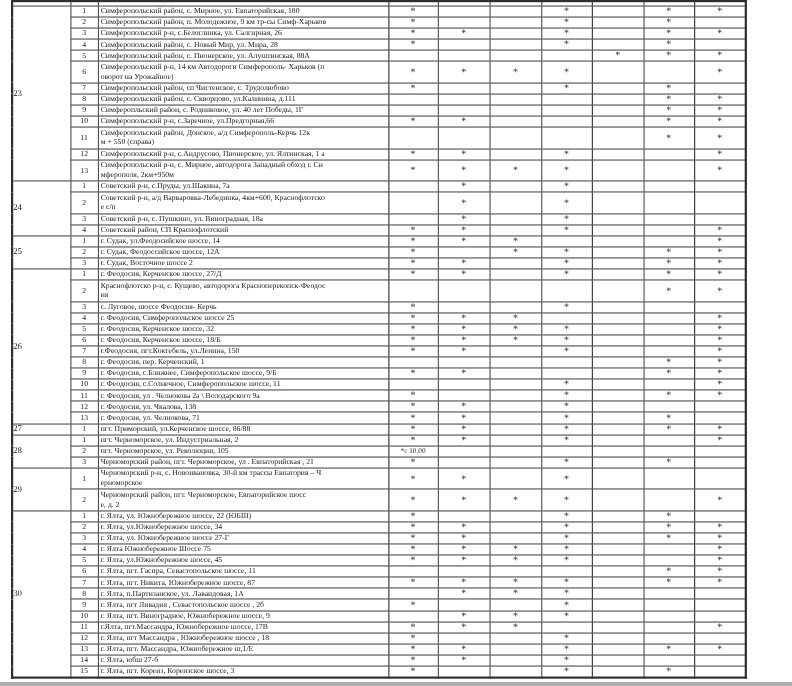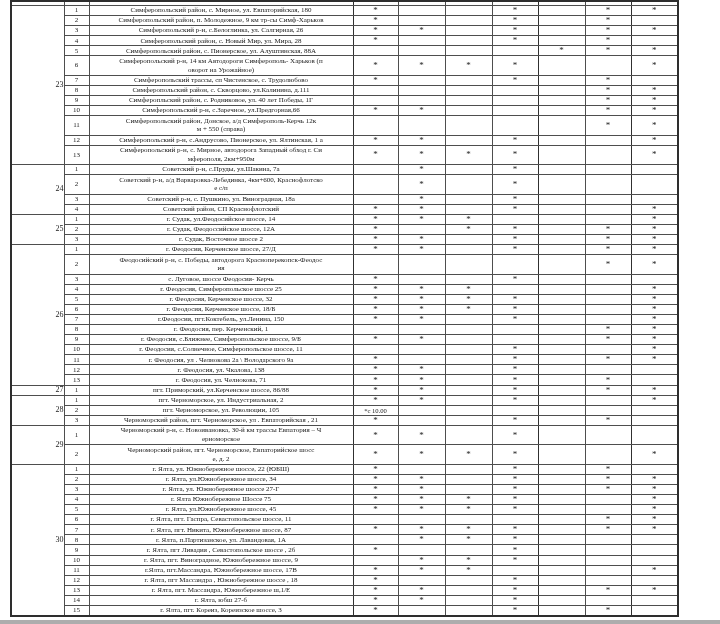--- a/index.html
+++ b/index.html
@@ -20,23 +20,23 @@
     border:1px solid #4e4e4e;
     padding:0;margin:0;overflow:hidden;
     font-size:7px;line-height:8.6px;
     vertical-align:middle;
     -webkit-font-smoothing:antialiased;
   }
   tr.rp td{height:3px;border-top:none;}
   tr.rs{height:10.1px;}
   tr.rd{height:19.4px;}
   tr.gf td{border-top:1.6px solid #303030;}
-  td.c-g{text-align:right;font-size:8px;color:#222;}
+  td.c-g{text-align:left;font-size:8px;color:#222;}
   td.c-n{text-align:center;font-size:7px;}
-  td.c-a{text-align:center;padding:0 2px;border-right:1.6px solid #303030;}
+  td.c-a{text-align:left;padding:0 2px;border-right:1.6px solid #303030;}
   tr.rs td.c-a{white-space:nowrap;}
   tr.rd td.c-a{white-space:pre-wrap;line-height:8.8px;}
   td.c-m{text-align:center;font-size:9px;line-height:9px;}
   td.c-m.mtext{font-size:6.6px;white-space:nowrap;}
   td.m4r{border-right:1.6px solid #303030;}
   td.m6r{border-right:1.6px solid #303030;}
   .page-bottom-edge{
     position:absolute;left:0;top:620px;width:720px;height:4px;
   }
 </style>
@@ -133,21 +133,21 @@
           <td class="c-m">*</td>
           <td class="c-m">*</td>
           <td class="c-m">*</td>
           <td class="c-m m4r">*</td>
           <td class="c-m"></td>
           <td class="c-m m6r"></td>
           <td class="c-m">*</td>
         </tr>
         <tr class="rs">
           <td class="c-n">7</td>
-          <td class="c-a">Симферопольский трассы, сп Чистенское, с. Трудолюбово</td>
+          <td class="c-a">Симферопольский район, сп Чистенское, с. Трудолюбово</td>
           <td class="c-m">*</td>
           <td class="c-m"></td>
           <td class="c-m"></td>
           <td class="c-m m4r">*</td>
           <td class="c-m"></td>
           <td class="c-m m6r">*</td>
           <td class="c-m"></td>
         </tr>
         <tr class="rs">
           <td class="c-n">8</td>
@@ -304,21 +304,21 @@
           <td class="c-m">*</td>
           <td class="c-m">*</td>
           <td class="c-m"></td>
           <td class="c-m m4r">*</td>
           <td class="c-m"></td>
           <td class="c-m m6r">*</td>
           <td class="c-m">*</td>
         </tr>
         <tr class="rd">
           <td class="c-n">2</td>
-          <td class="c-a">Феодосийский р-н, с. Победы, автодорога Красноперекопск-Феодос
+          <td class="c-a">Краснофлотско р-н, с. Кущево, автодорога Красноперекопск-Феодос
 ия</td>
           <td class="c-m"></td>
           <td class="c-m"></td>
           <td class="c-m"></td>
           <td class="c-m m4r"></td>
           <td class="c-m"></td>
           <td class="c-m m6r">*</td>
           <td class="c-m">*</td>
         </tr>
         <tr class="rs">

